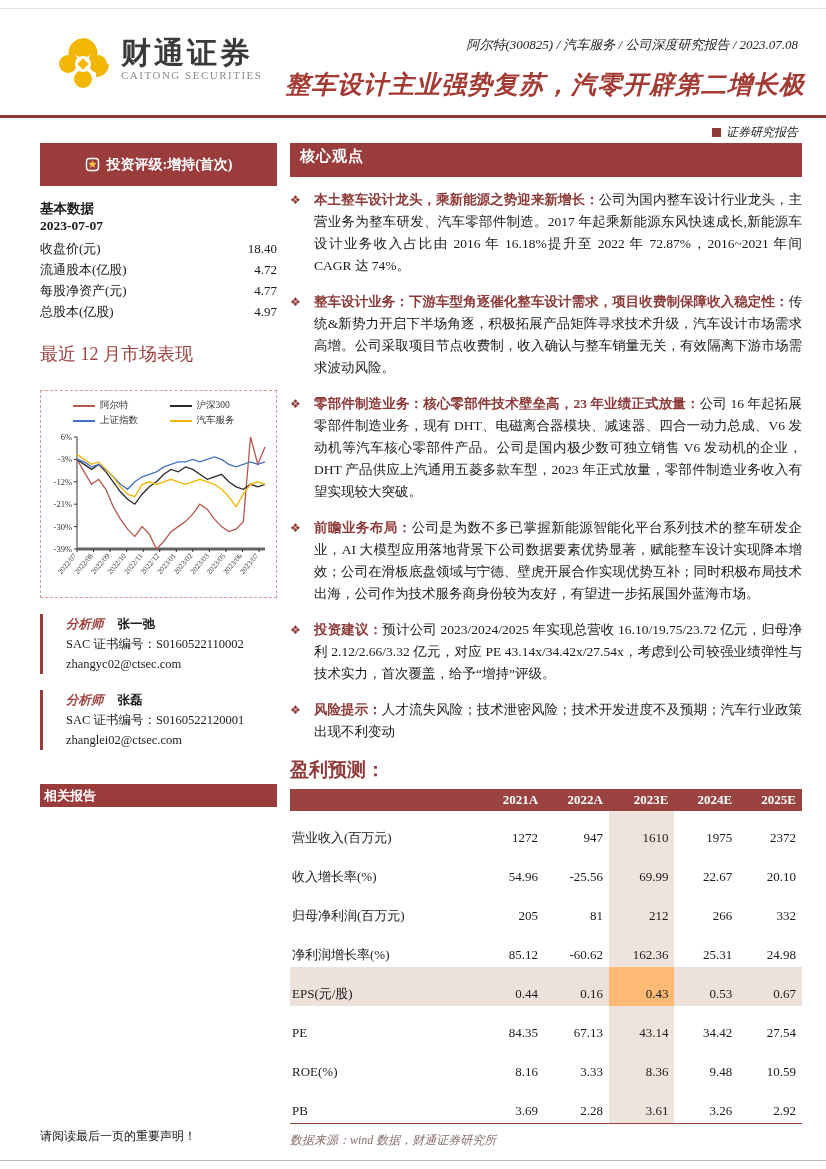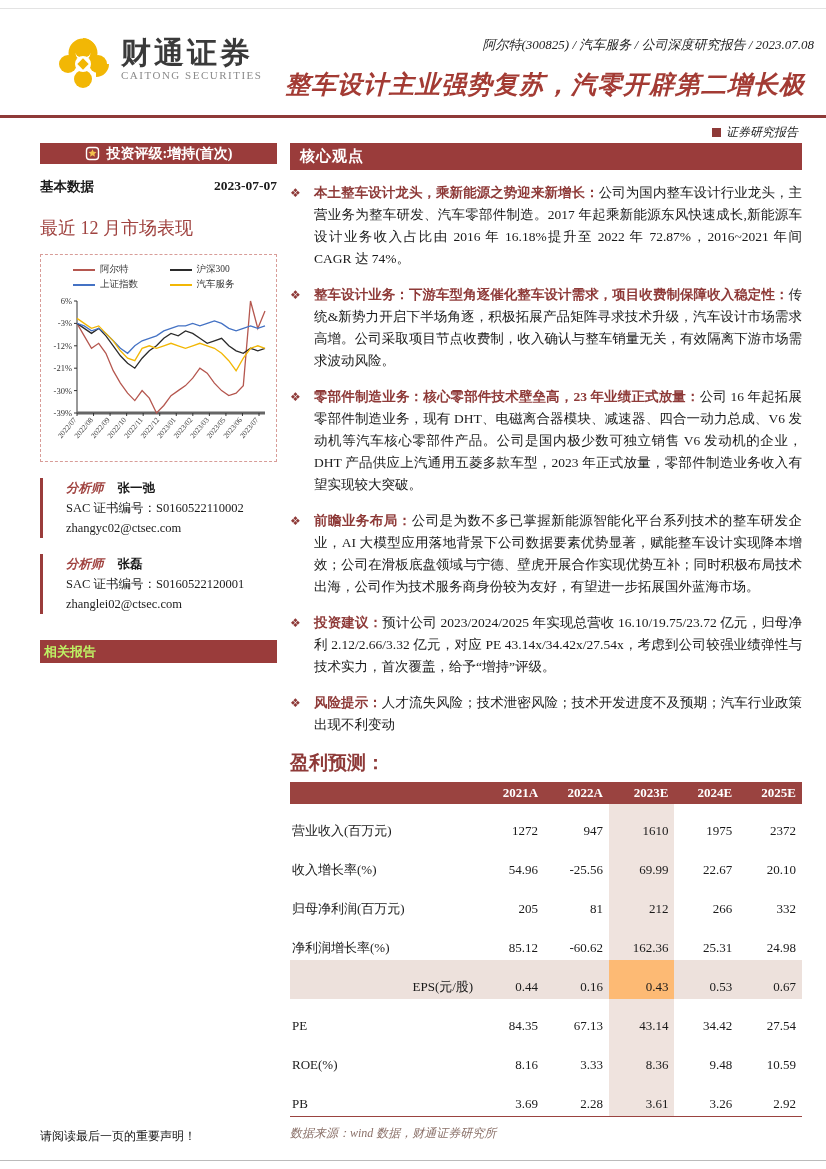--- a/index.html
+++ b/index.html
@@ -6,65 +6,65 @@
   html,body { background:#fff; }
   body { font-family:"Liberation Serif","DejaVu Serif",serif; color:#1a1a1a; }
   .page { position:relative; width:826px; height:1169px; background:#fff; overflow:hidden; }
   .page-topline { position:absolute; top:8px; left:0; width:100%; height:1px; background:#e3e3e3; }
   .page-bottomline { position:absolute; top:1160px; left:0; width:100%; height:1px; background:#bbb; }
 
   
   .logo-wrap { position:absolute; left:55px; top:36px; display:flex; align-items:flex-start; gap:10px; }
   .logo-text .zh { font-size:30px; font-weight:bold; color:#3a3a3a; letter-spacing:3px; line-height:1.1; }
   .logo-text .en { font-size:11px; color:#8a8a8a; letter-spacing:1.5px; }
-  .header-meta { position:absolute; right:12px; top:36px; font-size:13px; font-style:italic; color:#222; }
+  .header-meta { position:absolute; right:28px; top:36px; font-size:13px; font-style:italic; color:#222; }
   .report-title { position:absolute; left:285px; top:68px; width:515px; text-align:center;
     font-size:25px; font-weight:bold; font-style:italic; color:#A33B34; letter-spacing:1px; white-space:nowrap; }
   .header-rule { position:absolute; top:115px; left:0; width:100%; height:3px; background:#8E3A38; }
   .report-tag { position:absolute; top:124px; right:28px; font-size:12px; font-style:italic; color:#222;
     display:flex; align-items:center; gap:5px; }
   .report-tag .sq { width:9px; height:9px; background:#8E3A38; display:inline-block; }
 
   
   .sidebar { position:absolute; left:40px; top:143px; width:237px; }
-  .rating-banner { background:#9A3C3B; color:#fff; font-weight:bold; font-size:14px; height:21px;
+  .rating-banner { background:#9A3C3B; color:#fff; font-weight:bold; font-size:14px; height:43px;
     display:flex; align-items:center; justify-content:center; gap:7px; }
   .basic-data { margin-top:14px; font-size:13px; }
-  .bd-head { display:flex; justify-content:space-between; font-weight:bold; font-size:13.5px; margin-bottom:4px; }
+  .bd-head { display:flex; justify-content:space-between; font-weight:bold; font-size:13.5px; margin-bottom:4px;flex-direction:column; }
   .bd-row { display:flex; justify-content:space-between; line-height:21px; }
   .mkt-title { color:#A04340; font-size:18px; margin-top:20px; }
-  .chart-box { margin-top:14px; border:1px dashed #D89C98; padding:6px 4px 2px; background:#fff; }
+  .chart-box { margin-top:24px; border:1px dashed #D89C98; padding:6px 4px 2px; background:#fff; }
   .legend { display:grid; grid-template-columns:1fr 1fr; gap:2px 4px; padding:2px 10px 4px 28px; }
   .legend-item { display:flex; align-items:center; gap:5px; font-size:9.5px; color:#333; }
   .legend-swatch { width:22px; height:2px; flex:0 0 auto; }
 
   .analysts { margin-top:16px; }
   .analyst { border-left:3px solid #9A3C3B; padding-left:23px; margin-bottom:16px; font-size:12.5px; line-height:20px; }
   .analyst .role { color:#A04340; font-weight:bold; font-style:italic; margin-right:14px; }
   .analyst .name { font-weight:bold; }
-  .related-banner { margin-top:26px; background:#9A3C3B; color:#bef264; font-size:13px; font-weight:bold;
+  .related-banner { margin-top:34px; background:#9A3C3B; color:#ffffff; font-size:13px; font-weight:bold;
     height:23px; line-height:23px; padding-left:4px; }
 
   
   .main { position:absolute; left:290px; top:143px; width:512px; }
-  .section-banner { background:#9A3C3B; color:#fff; font-weight:bold; font-size:15px; height:27px;
+  .section-banner { background:#9A3C3B; color:#fff; font-weight:bold; font-size:15px; height:34px;
     line-height:27px; padding-left:10px; letter-spacing:1px; }
   .bullets { margin-top:12px; }
   .bullet { display:flex; gap:10px; margin-bottom:14px; }
   .bullet .diamond { color:#8E3A38; font-size:12px; line-height:22px; flex:0 0 14px; }
   .bullet .btext { font-size:13.5px; line-height:22px; text-align:justify; }
   .bullet .lead { color:#8E3A38; font-weight:bold; }
 
   .forecast-title { color:#8E3A38; font-weight:bold; font-size:19px; margin:4px 0 6px; }
   table.ftable { width:100%; border-collapse:collapse; font-size:13px; }
   table.ftable th { background:#9A4340; color:#fff; font-weight:bold; text-align:right; padding:3px 6px 3px 0; }
   table.ftable th:first-child { text-align:left; }
   table.ftable td { text-align:right; padding:17px 6px 3px 0; line-height:19px; }
   table.ftable td:first-child { text-align:left; padding-left:2px; }
-  table.ftable tr.shade td { background:#EDE1DC;text-align:right; }
+  table.ftable tr.shade td { background:#EDE1DC; }
   table.ftable td.hcol, table.ftable th.hcol-h { }
   table.ftable td.hcol { background:#EFE3DE; }
   table.ftable tr.shade td.hcol { background:#fdba74;margin-top:35px; }
   table.ftable tbody { border-bottom:1.5px solid #9A4340; }
   .tsource { margin-top:8px; font-size:12px; font-style:italic; color:#8a7068; }
 
   .footer-note { position:absolute; left:40px; top:1128px; font-size:12px; color:#111; }
 
   svg text { font-family:"Liberation Serif","DejaVu Serif",serif; }
 </style>
@@ -114,20 +114,38 @@
         </svg>
       </span>
       <span>投资评级:增持(首次)</span>
     </div>
 
     <div class="basic-data">
       <div class="bd-head">
         <span>基本数据</span>
         <span>2023-07-07</span>
       </div>
+      <div id="basic-rows">
+          <div class="bd-row">
+            <span>收盘价(元)</span>
+            <span>18.40</span>
+          </div>
+          <div class="bd-row">
+            <span>流通股本(亿股)</span>
+            <span>4.72</span>
+          </div>
+          <div class="bd-row">
+            <span>每股净资产(元)</span>
+            <span>4.77</span>
+          </div>
+          <div class="bd-row">
+            <span>总股本(亿股)</span>
+            <span>4.97</span>
+          </div>
+        </div>
     </div>
 
     <div class="mkt-title">最近 12 月市场表现</div>
 
     <div class="chart-box">
       <div class="legend" id="chart-legend">
           <div class="legend-item">
             <span class="legend-swatch" style="background: rgb(181, 87, 79);"></span>
             <span>阿尔特</span>
           </div>

